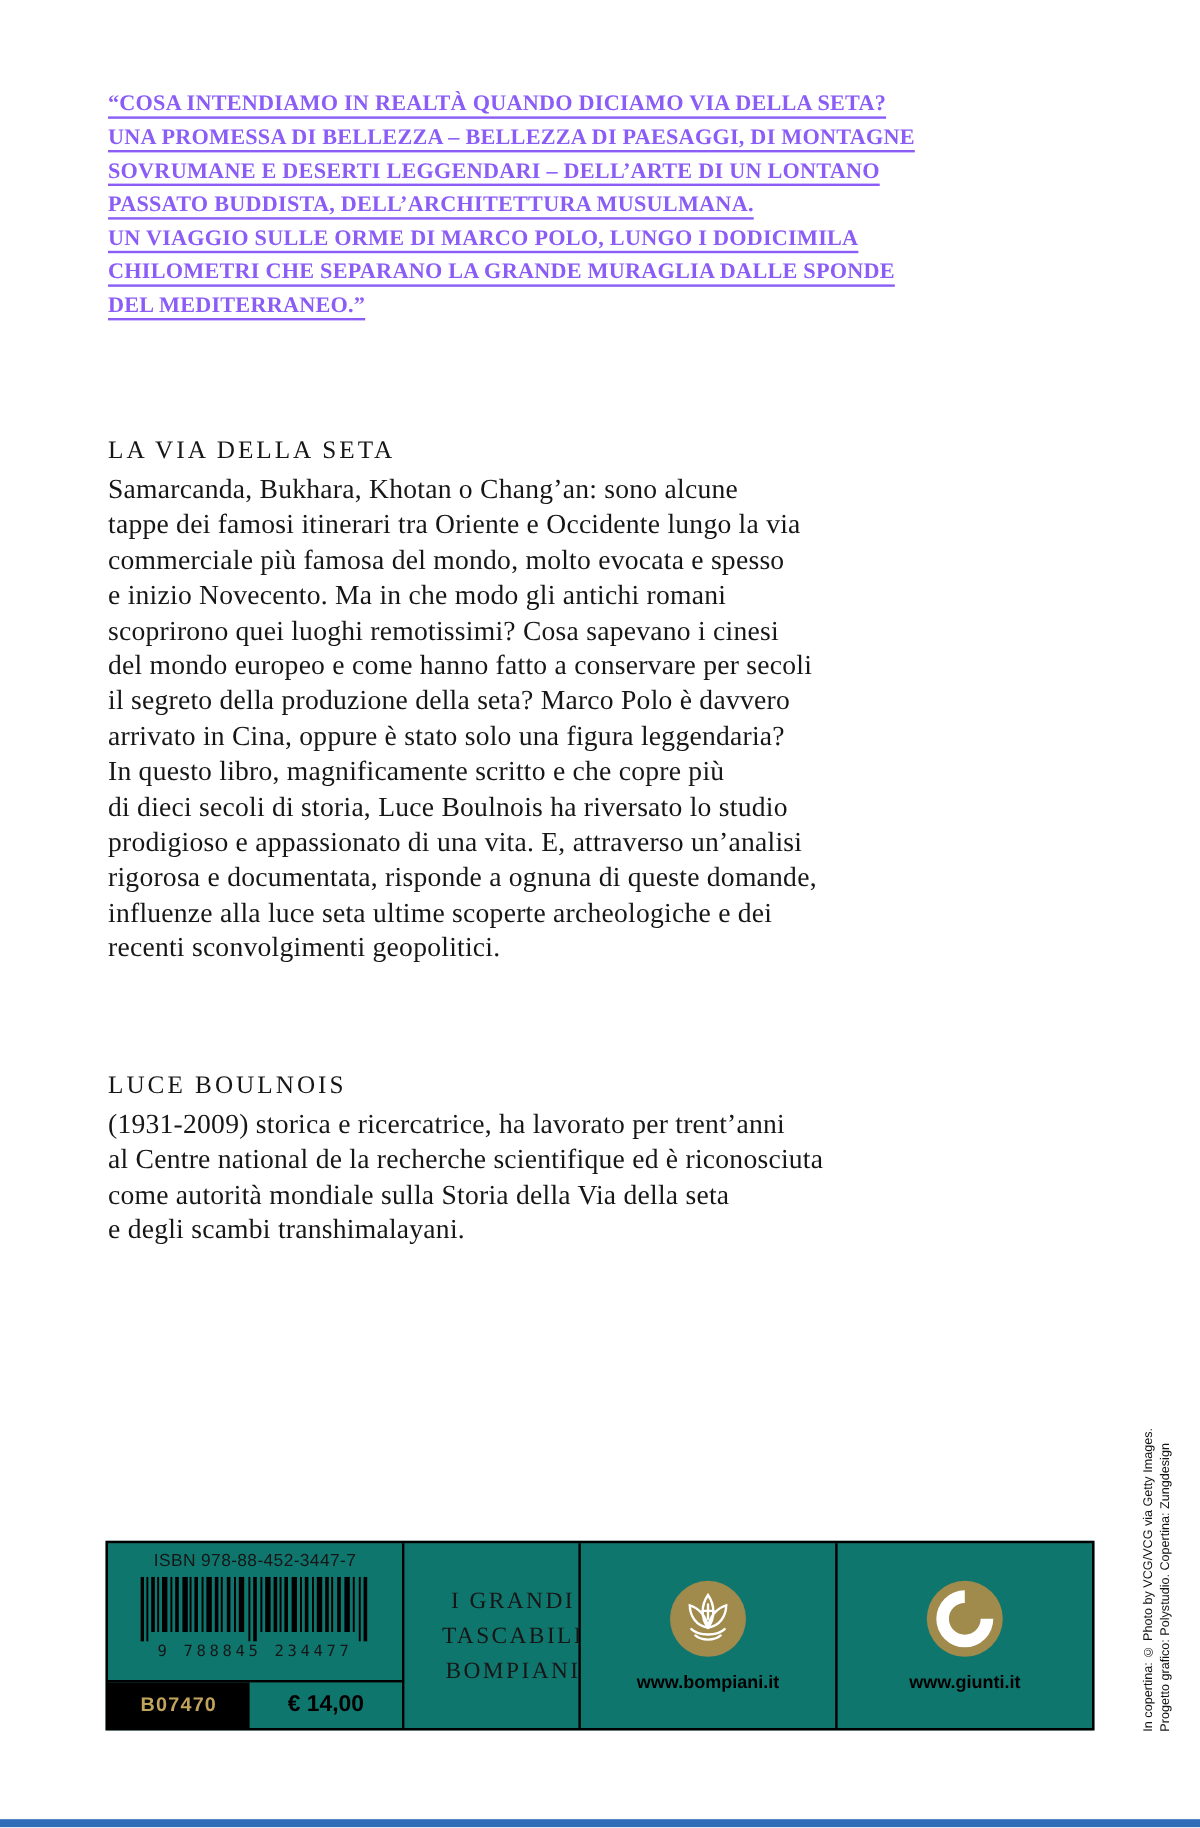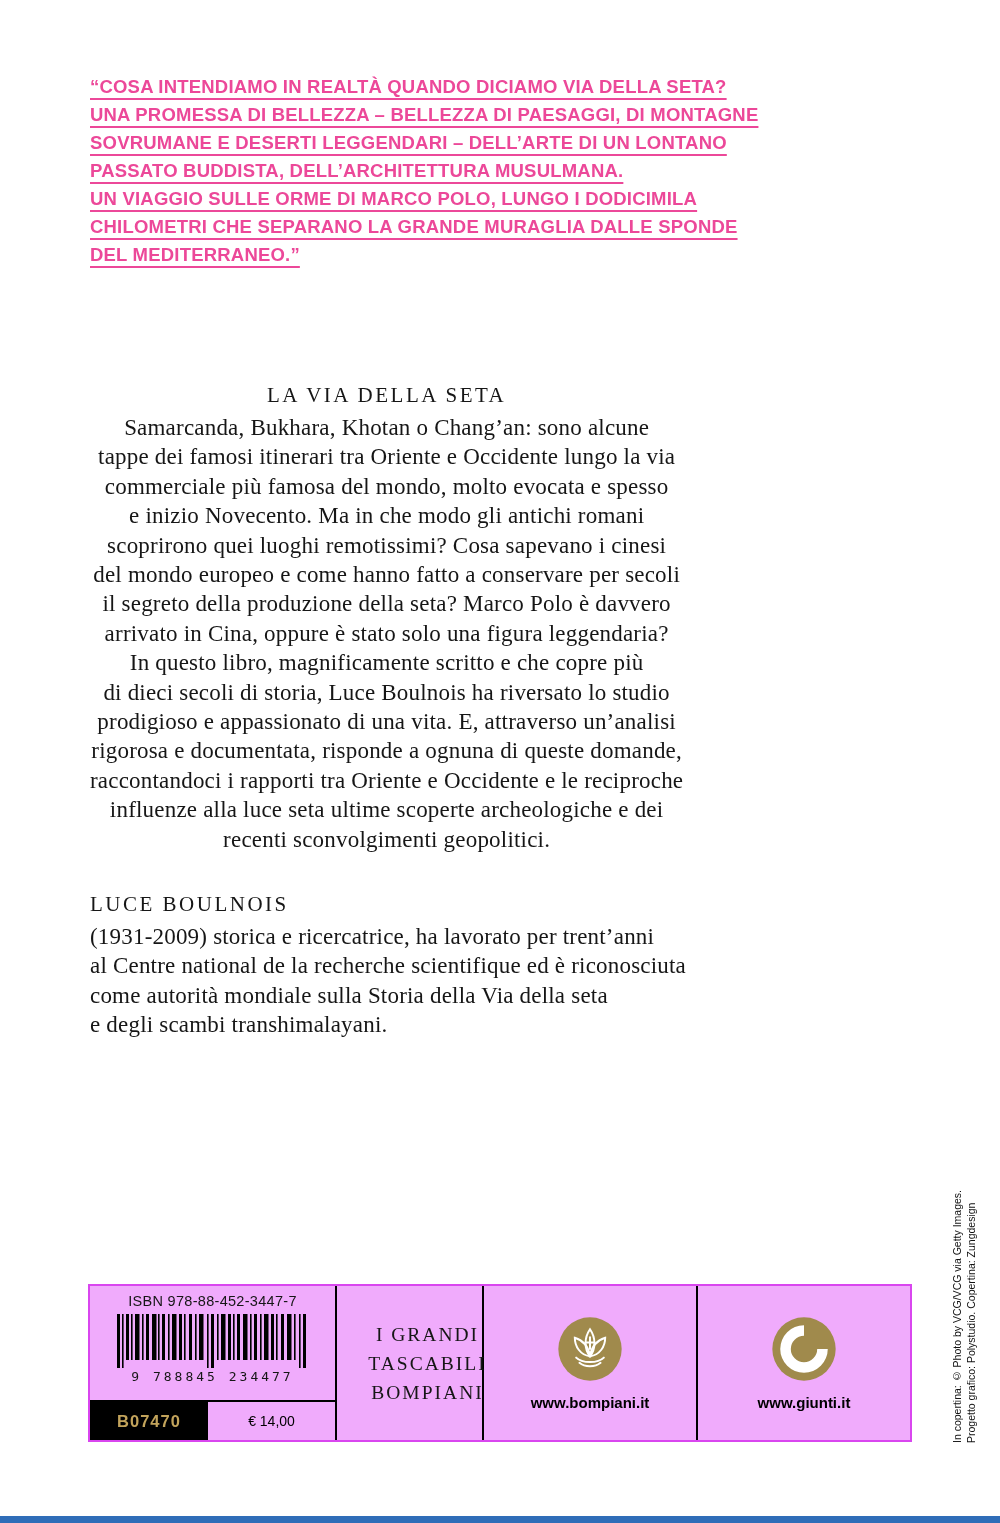--- a/index.html
+++ b/index.html
@@ -4,61 +4,61 @@
 <style>
   html,body { margin:0; padding:0; background:#fff; }
   .page {
     position:relative; width:1000px; height:1523px; background:#ffffff;
     overflow:hidden; font-family:"Liberation Serif", serif; color:#161616;
   }
 
   
   .quote {
     position:absolute; left:90px; top:73px;
-    font-family:Liberation Sans, sans-serif; font-weight:bold;
-    font-size:18.5px; line-height:28px; color:#ec4899; letter-spacing:0.2px;
+    font-family:Liberation Serif, serif; font-weight:bold;
+    font-size:18.5px; line-height:28px; color:#8b5cf6; letter-spacing:0.2px;
   }
   .quote-line {
     display:block; width:max-content;
     text-decoration:underline; text-decoration-thickness:2px; text-underline-offset:5px;
   }
 
   
   .text-section { position:absolute; left:90px; color:#161616; }
-  .synopsis { top:380px;text-align:center; }
+  .synopsis { top:360px; }
   .author { top:889px; }
   .section-heading {
     font-size:21px; letter-spacing:2.5px; line-height:30px; margin-bottom:3px;
   }
   .body-line { display:block; font-size:23px; line-height:29.4px; letter-spacing:0.2px; }
 
   
   .footer-box {
     position:absolute; left:88px; top:1284px; width:824px; height:158px;
-    border:2px solid #d946ef; box-sizing:border-box; display:flex; background:#f0abfc;
+    border:2px solid #000000; box-sizing:border-box; display:flex; background:#0f766e;
   }
   .fcol { border-right:2px solid #000; box-sizing:border-box; }
   .fcol:last-child { border-right:none; }
 
   .col-isbn { width:247px; display:flex; flex-direction:column; }
   .isbn-top { flex:1; display:flex; flex-direction:column; align-items:center; padding-top:7px; }
   .isbn-label { font-family:"Liberation Sans", sans-serif; font-size:14.5px; letter-spacing:0.3px; }
   .barcode { margin-top:5px; }
   .isbn-digits {
     font-family:"DejaVu Sans Mono", monospace; font-size:13px; letter-spacing:3px; margin-top:1px;
   }
   .price-row { height:38px; border-top:2px solid #000; display:flex; }
   .code-cell {
     width:118px; background:#000; color:#C2A35B;
     font-family:"Liberation Sans", sans-serif; font-weight:bold; font-size:16.5px;
     display:flex; align-items:center; justify-content:center; letter-spacing:1px;
   }
   .price-cell {
     flex:1; display:flex; align-items:center; justify-content:center;
-    font-family:"Liberation Sans", sans-serif; font-weight:normal; font-size:14px; color:#000;
+    font-family:"Liberation Sans", sans-serif; font-weight:bold; font-size:19px; color:#000;
   }
 
   .col-series { width:147px; display:flex; flex-direction:column; align-items:center; justify-content:center;padding-left:36px; }
   .series-line { display:block; font-size:19.5px; letter-spacing:2px; line-height:29px; text-align:center; }
 
   .col-logo { flex:1; display:flex; flex-direction:column; align-items:center; justify-content:center; gap:12px; }
   .logo-url { font-family:"Liberation Sans", sans-serif; font-weight:bold; font-size:15px; color:#000; }
 
   
   .credits {
@@ -95,21 +95,20 @@
         <span class="body-line">commerciale più famosa del mondo, molto evocata e spesso</span>
         <span class="body-line">e inizio Novecento. Ma in che modo gli antichi romani</span>
         <span class="body-line">scoprirono quei luoghi remotissimi? Cosa sapevano i cinesi</span>
         <span class="body-line">del mondo europeo e come hanno fatto a conservare per secoli</span>
         <span class="body-line">il segreto della produzione della seta? Marco Polo è davvero</span>
         <span class="body-line">arrivato in Cina, oppure è stato solo una figura leggendaria?</span>
         <span class="body-line">In questo libro, magnificamente scritto e che copre più</span>
         <span class="body-line">di dieci secoli di storia, Luce Boulnois ha riversato lo studio</span>
         <span class="body-line">prodigioso e appassionato di una vita. E, attraverso un’analisi</span>
         <span class="body-line">rigorosa e documentata, risponde a ognuna di queste domande,</span>
-        <span class="body-line">raccontandoci i rapporti tra Oriente e Occidente e le reciproche</span>
         <span class="body-line">influenze alla luce seta ultime scoperte archeologiche e dei</span>
         <span class="body-line">recenti sconvolgimenti geopolitici.</span>
       </div>
   </div>
 
   <div class="text-section author">
     <div class="section-heading">LUCE BOULNOIS</div>
     <div>
         <span class="body-line">(1931-2009) storica e ricercatrice, ha lavorato per trent’anni</span>
         <span class="body-line">al Centre national de la recherche scientifique ed è riconosciuta</span>

